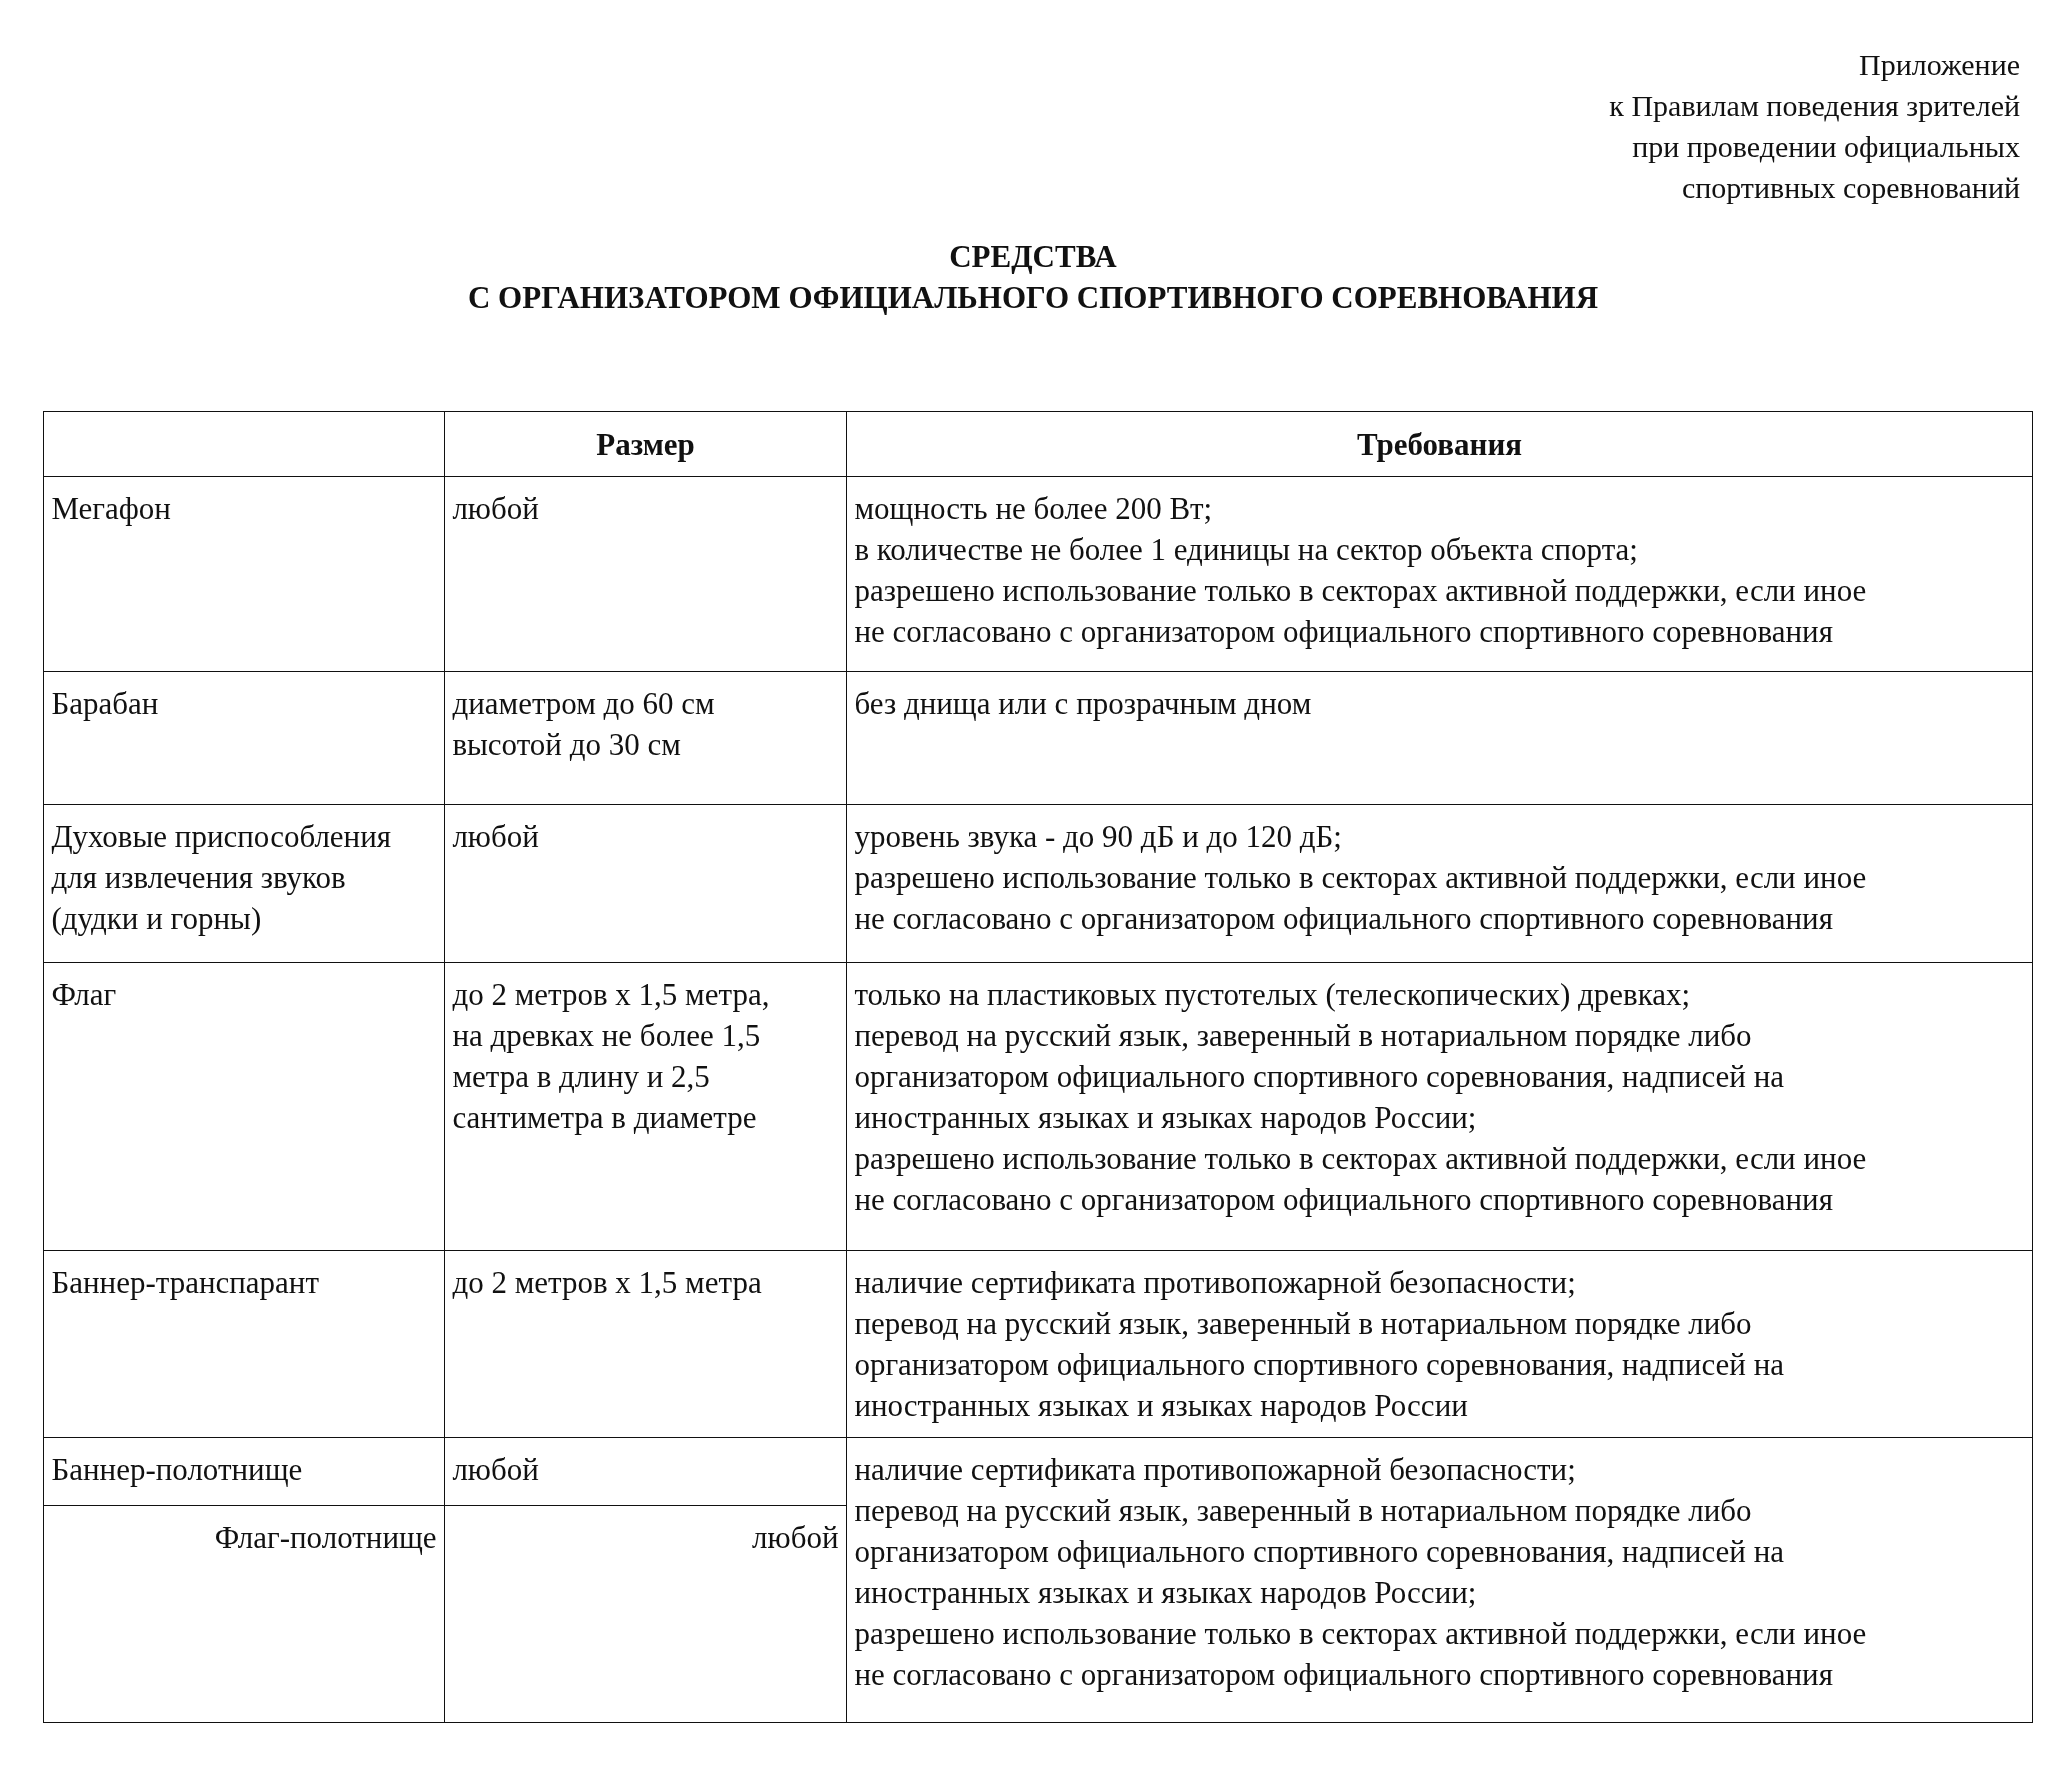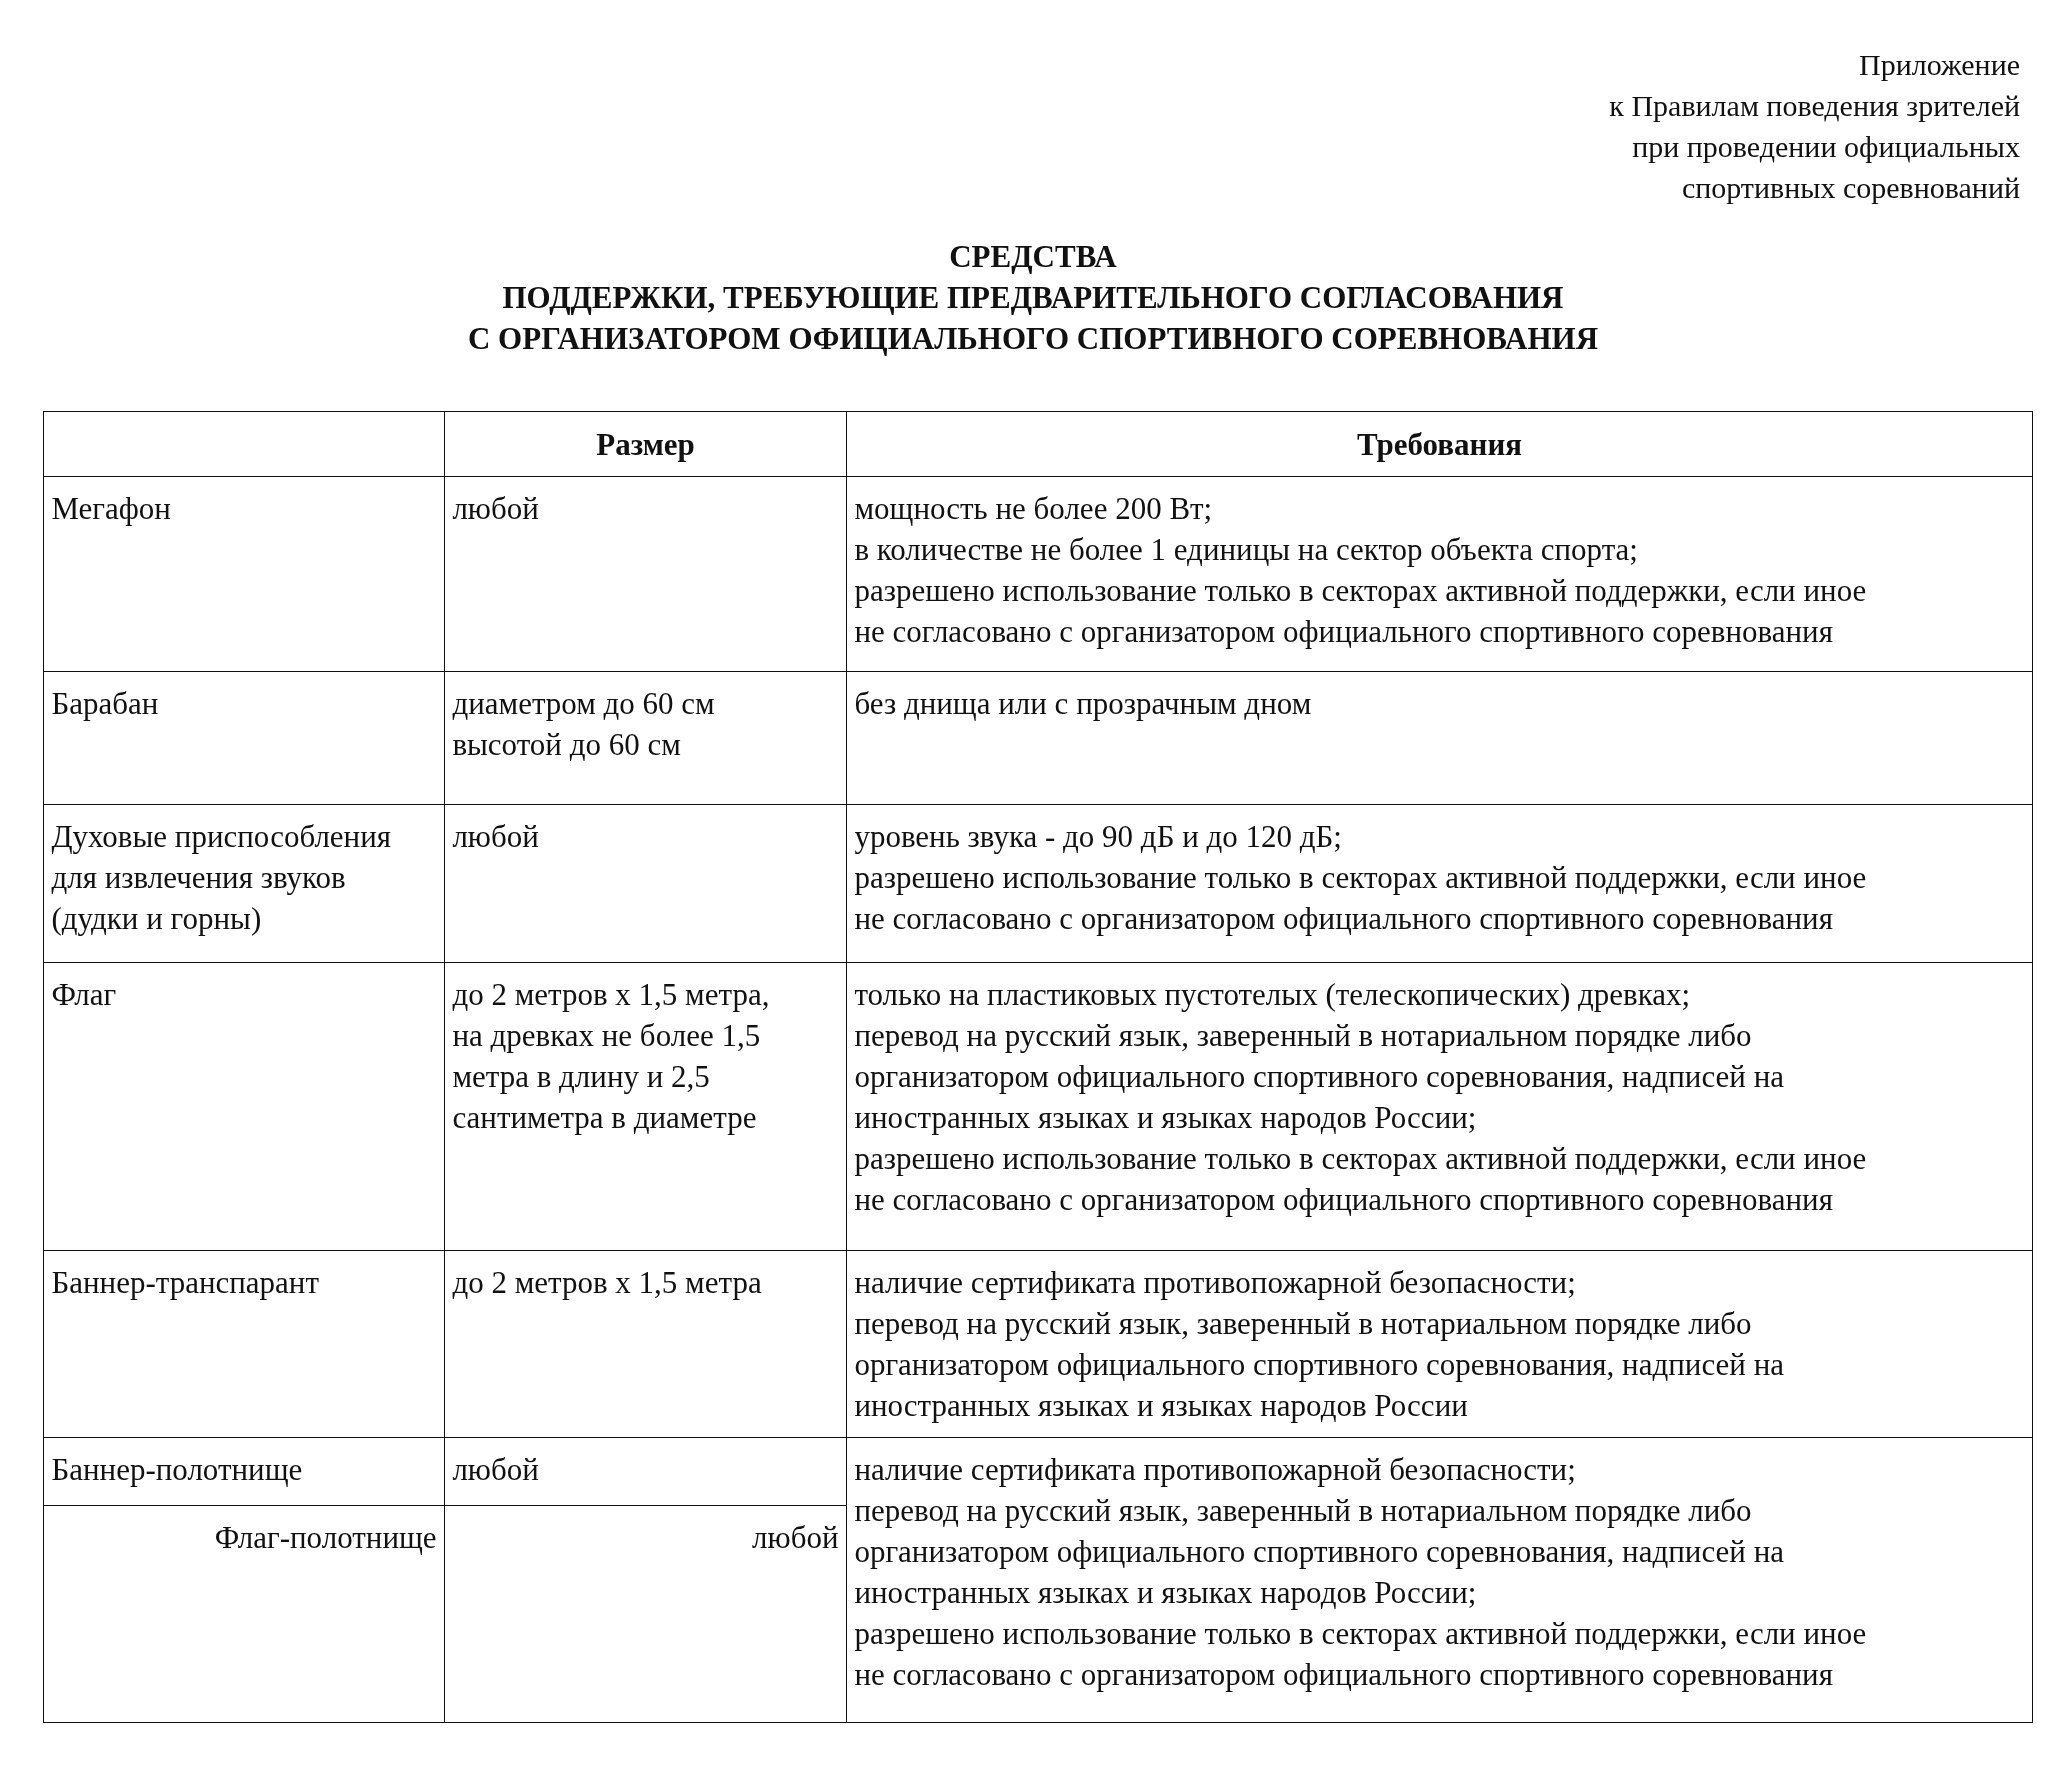--- a/index.html
+++ b/index.html
@@ -32,21 +32,20 @@
 
 <div class="appendix">
   <div>Приложение</div>
   <div>к Правилам поведения зрителей</div>
   <div>при проведении официальных</div>
   <div>спортивных соревнований</div>
 </div>
 
 <div class="title">
   <div>СРЕДСТВА</div>
-  <div>ПОДДЕРЖКИ, ТРЕБУЮЩИЕ ПРЕДВАРИТЕЛЬНОГО СОГЛАСОВАНИЯ</div>
   <div>С ОРГАНИЗАТОРОМ ОФИЦИАЛЬНОГО СПОРТИВНОГО СОРЕВНОВАНИЯ</div>
 </div>
 
 <table class="main">
   <colgroup>
       <col class="c1">
       <col class="c2">
       <col class="c3">
     </colgroup>
   <tbody>
@@ -70,21 +69,21 @@
       <span class="line">не согласовано с организатором официального спортивного соревнования</span>
     </td>
   </tr>
 
   <tr class="r-drum">
     <td>
       <span class="line">Барабан</span>
     </td>
     <td>
       <span class="line">диаметром до 60 см</span>
-      <span class="line">высотой до 60 см</span>
+      <span class="line">высотой до 30 см</span>
     </td>
     <td>
       <span class="line">без днища или с прозрачным дном</span>
     </td>
   </tr>
 
   <tr class="r-wind">
     <td>
       <span class="line">Духовые приспособления</span>
       <span class="line">для извлечения звуков</span>

